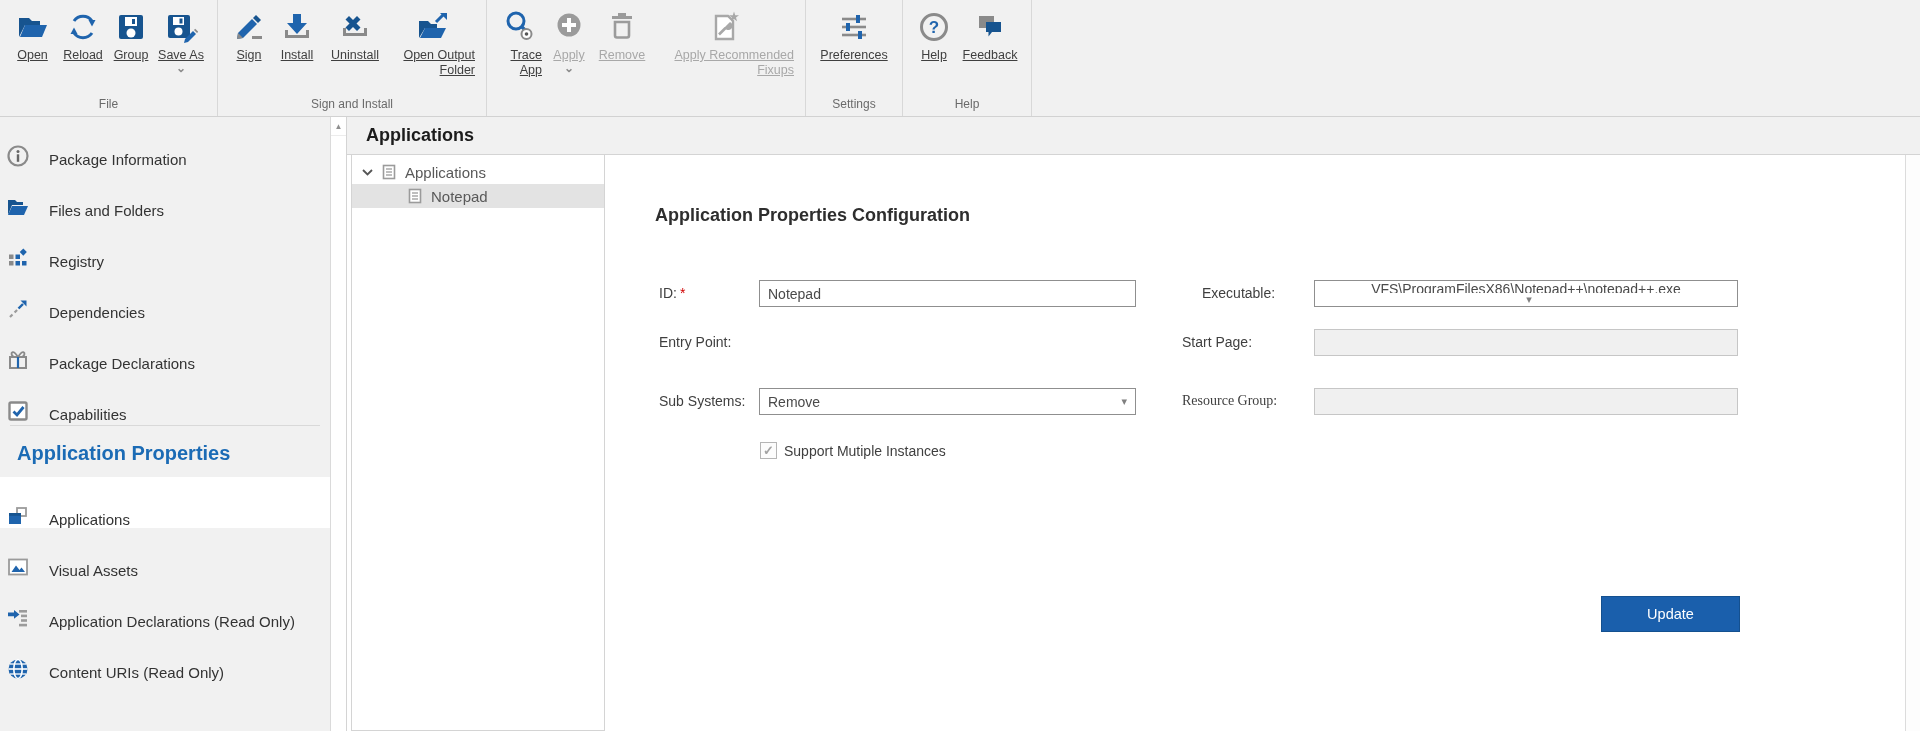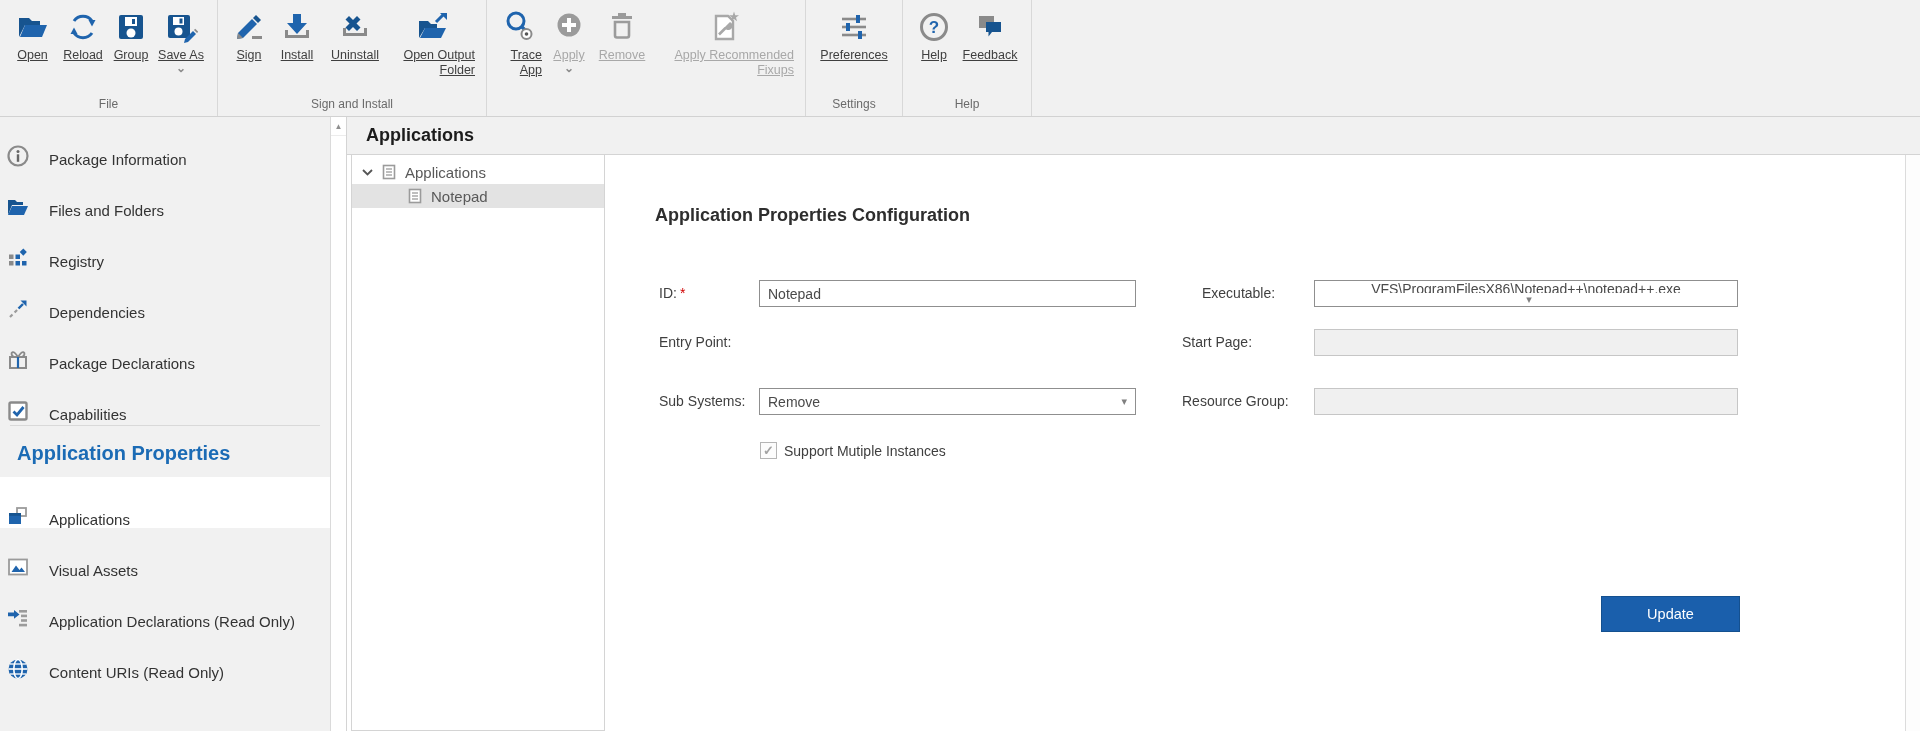--- a/index.html
+++ b/index.html
@@ -437,21 +437,21 @@
 
         <div class="flabel" style="left:577px; top:179px;">Start Page:</div>
         <input class="finput off col-r" style="top: 174px;" disabled="" value="">
 
         <div class="flabel" style="left:54px; top:238px;">Sub Systems:</div>
         <div class="fcombo col-l" style="top:233px;">
           <span class="val">Remove</span>
           <span class="arrow">▾</span>
         </div>
 
-        <div class="flabel" style="left:577px; top:238px;">Resource Group:</div>
+        <div class="flabel" style="left:577px; top:238px;font-family:Liberation Serif, serif;">Resource Group:</div>
         <input class="finput off col-r" style="top: 233px;" disabled="" value="">
 
         <div class="fcheck">
             <span>✓</span>
           </div>
         <div class="fchecklbl">Support Mutiple Instances</div>
 
         <div class="update-btn">Update</div>
       </div>
 

